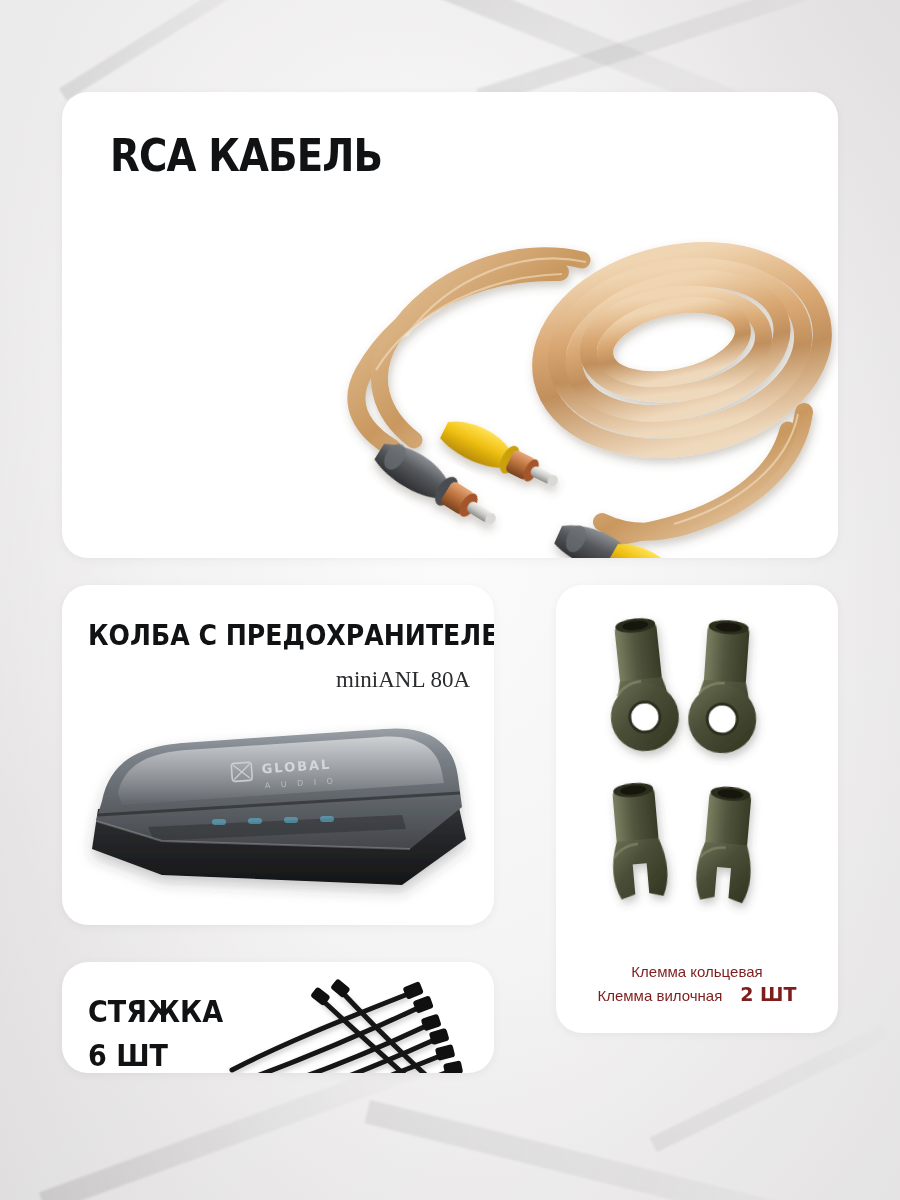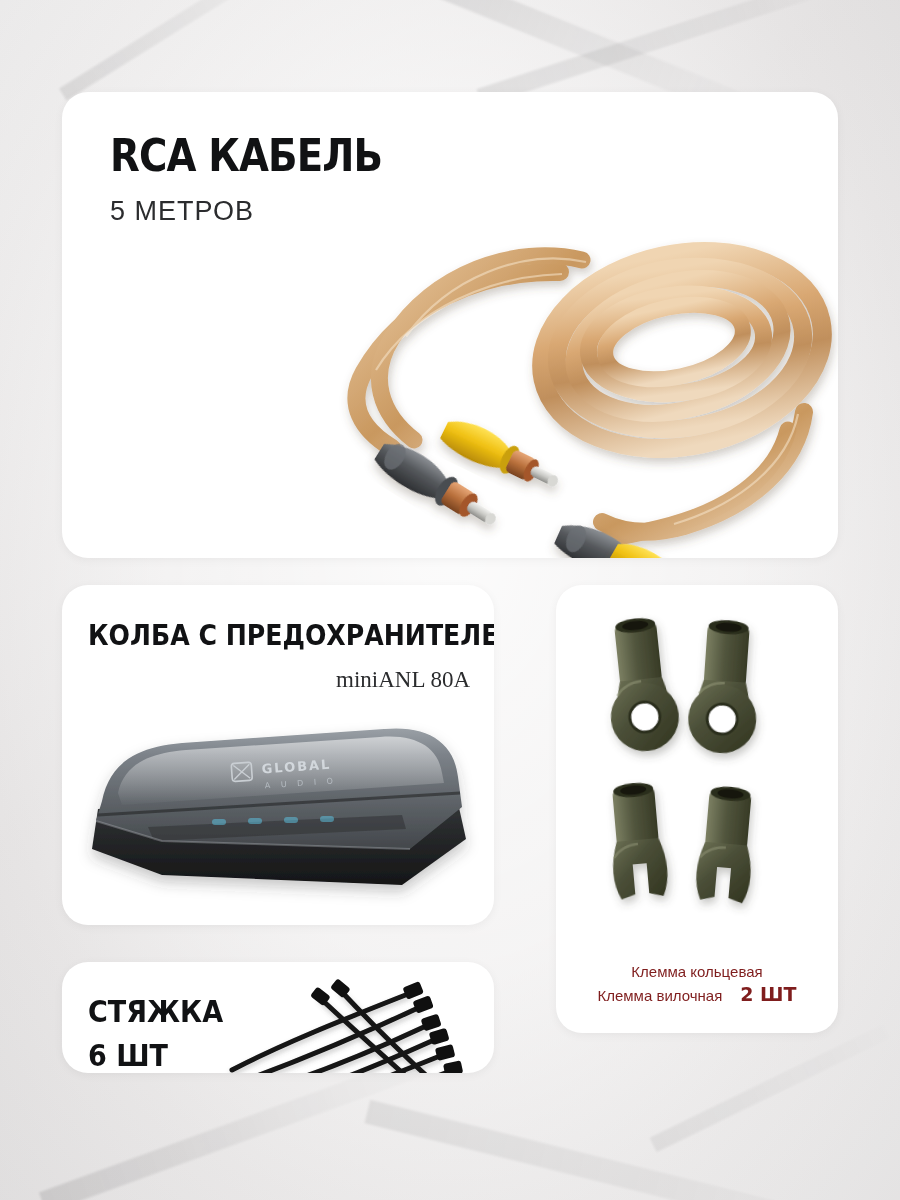--- a/index.html
+++ b/index.html
@@ -275,21 +275,20 @@
             <rect x="72" y="-5" width="24" height="24" rx="5" fill="url(#copperG)"></rect>
             <ellipse cx="96" cy="7" rx="6" ry="12" fill="#a4572a"></ellipse>
             <rect x="96" y="1" width="24" height="11" rx="5" fill="url(#pinG)"></rect>
             <ellipse cx="120" cy="7" rx="5" ry="6" fill="#d8d8d4"></ellipse>
           </g>
         </g>
       </svg>
     </div>
 
     <div class="rca-title">RCA КАБЕЛЬ</div>
-    <div class="rca-sub">5 МЕТРОВ</div>
   </div>
 
   <div class="card" id="card-fuse">
 
     <div class="fuse-title">КОЛБА С ПРЕДОХРАНИТЕЛЕМ</div>
     <div class="fuse-sub">miniANL 80A</div>
 
     <div style="position:absolute; left:0; top:104px; width:432px; height:236px;">
       <svg width="432" height="236" viewBox="0 0 432 236" aria-hidden="true">
         <defs>

